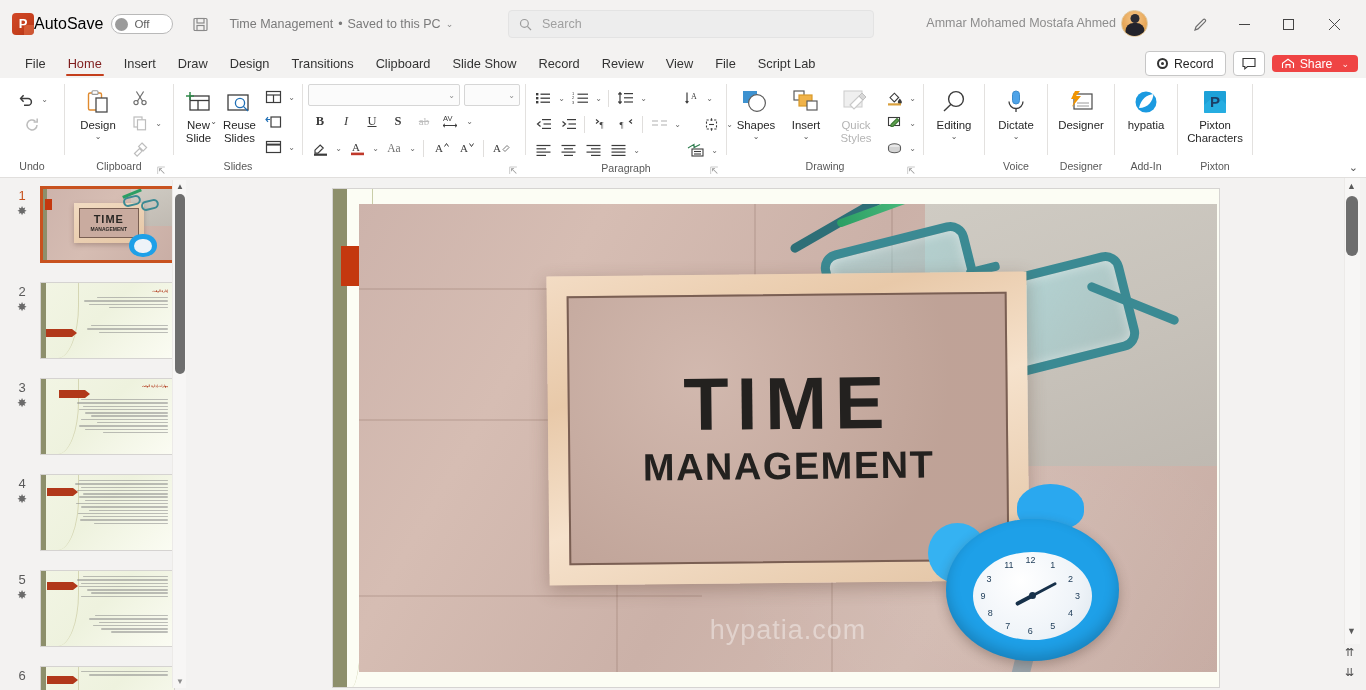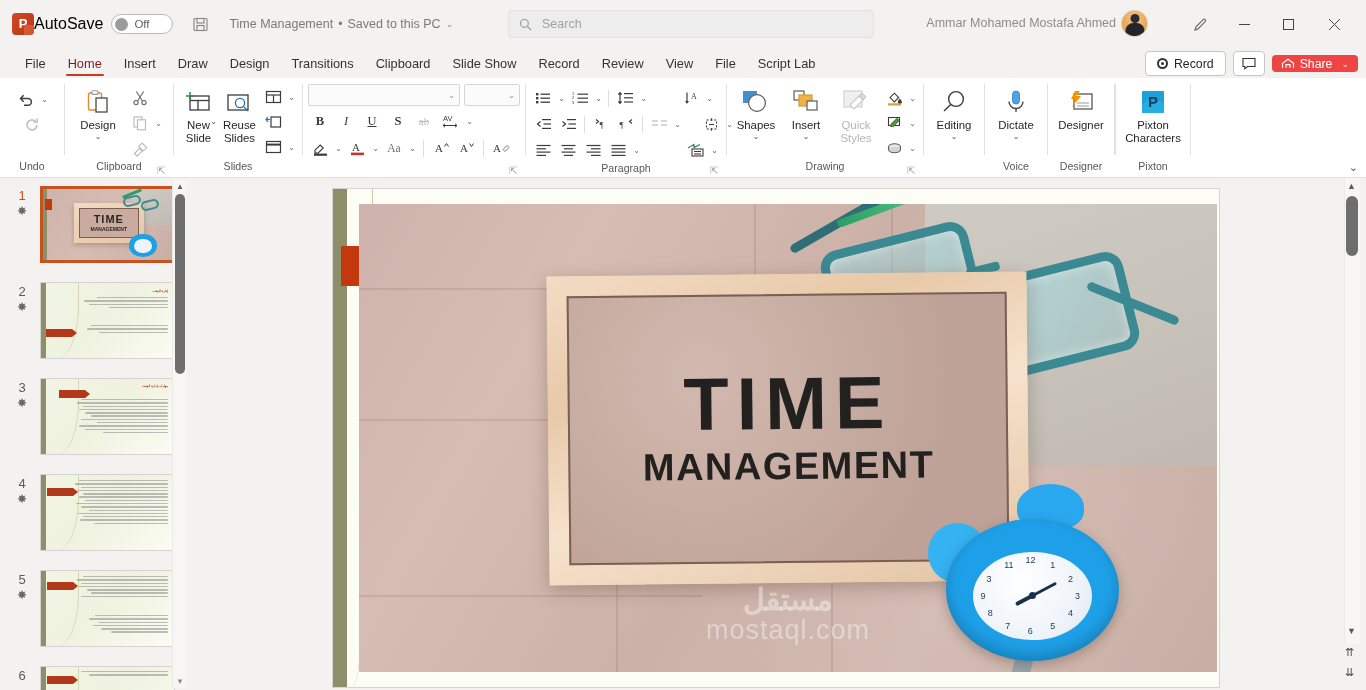--- a/index.html
+++ b/index.html
@@ -859,20 +859,34 @@
               <path d="M9 2l-4 8h4l-3 8 9-11H10l4-5z" fill="#f29500"></path>
             </svg>
           </div>
           <div class="bl">Designer</div>
         </div>
       </div>
       <div class="grp-label">Designer</div>
     </div>
     <div class="grp-sep"></div>
 
+    <div class="grp" style="width:62px">
+      <div class="grp-body" style="justify-content:center">
+        <div class="bigbtn" style="width:58px">
+          <div class="bi">
+            <svg width="28" height="28" viewBox="0 0 28 28">
+              <circle cx="14" cy="13" r="10.5" fill="#1b9ae0"></circle>
+              <path d="M7 19C9 10 15 5.5 21.5 5 21 12 16 19 7 19z" fill="#fff"></path>
+            </svg>
+          </div>
+          <div class="bl">hypatia</div>
+        </div>
+      </div>
+      <div class="grp-label">Add-In</div>
+    </div>
     <div class="grp-sep"></div>
 
     <div class="grp" style="width:74px">
       <div class="grp-body" style="justify-content:center">
         <div class="bigbtn" style="width:70px">
           <div class="bi">
             <svg width="28" height="28" viewBox="0 0 28 28">
               <rect x="3" y="2" width="22" height="22" rx="1" fill="#1da1d8"></rect>
               <path d="M3 16l7-6 6 5 5-4 4 4v9H3z" fill="#2db6e8" opacity=".6"></path>
               <text x="9" y="18" font-size="15" font-weight="bold" fill="#1c3f66" font-family="Liberation Sans">P</text>
@@ -1111,22 +1125,21 @@
                 <span class="cl-num" style="left:11%;top:25%">3</span>
                 <span class="cl-num" style="left:26%;top:9%">11</span>
                 <div class="cl-hand cl-h"></div>
                 <div class="cl-hand cl-m"></div>
                 <div class="cl-p cl-pin"></div>
               </div>
             </div>
           </div>
 
           <div class="watermark">
-            <div class="wm-ar">مستقل</div>
-            <div class="wm-en">mostaql.com</div>
+            <div class="wm-en">hypatia.com</div>
           </div>
         </div>
       </div>
     </div>
 
     <div class="rscroll">
       <div class="rs-track"></div>
       <div class="rs-up">▲</div>
       <div class="rs-thumb"></div>
       <div class="rs-dn">▼</div>

